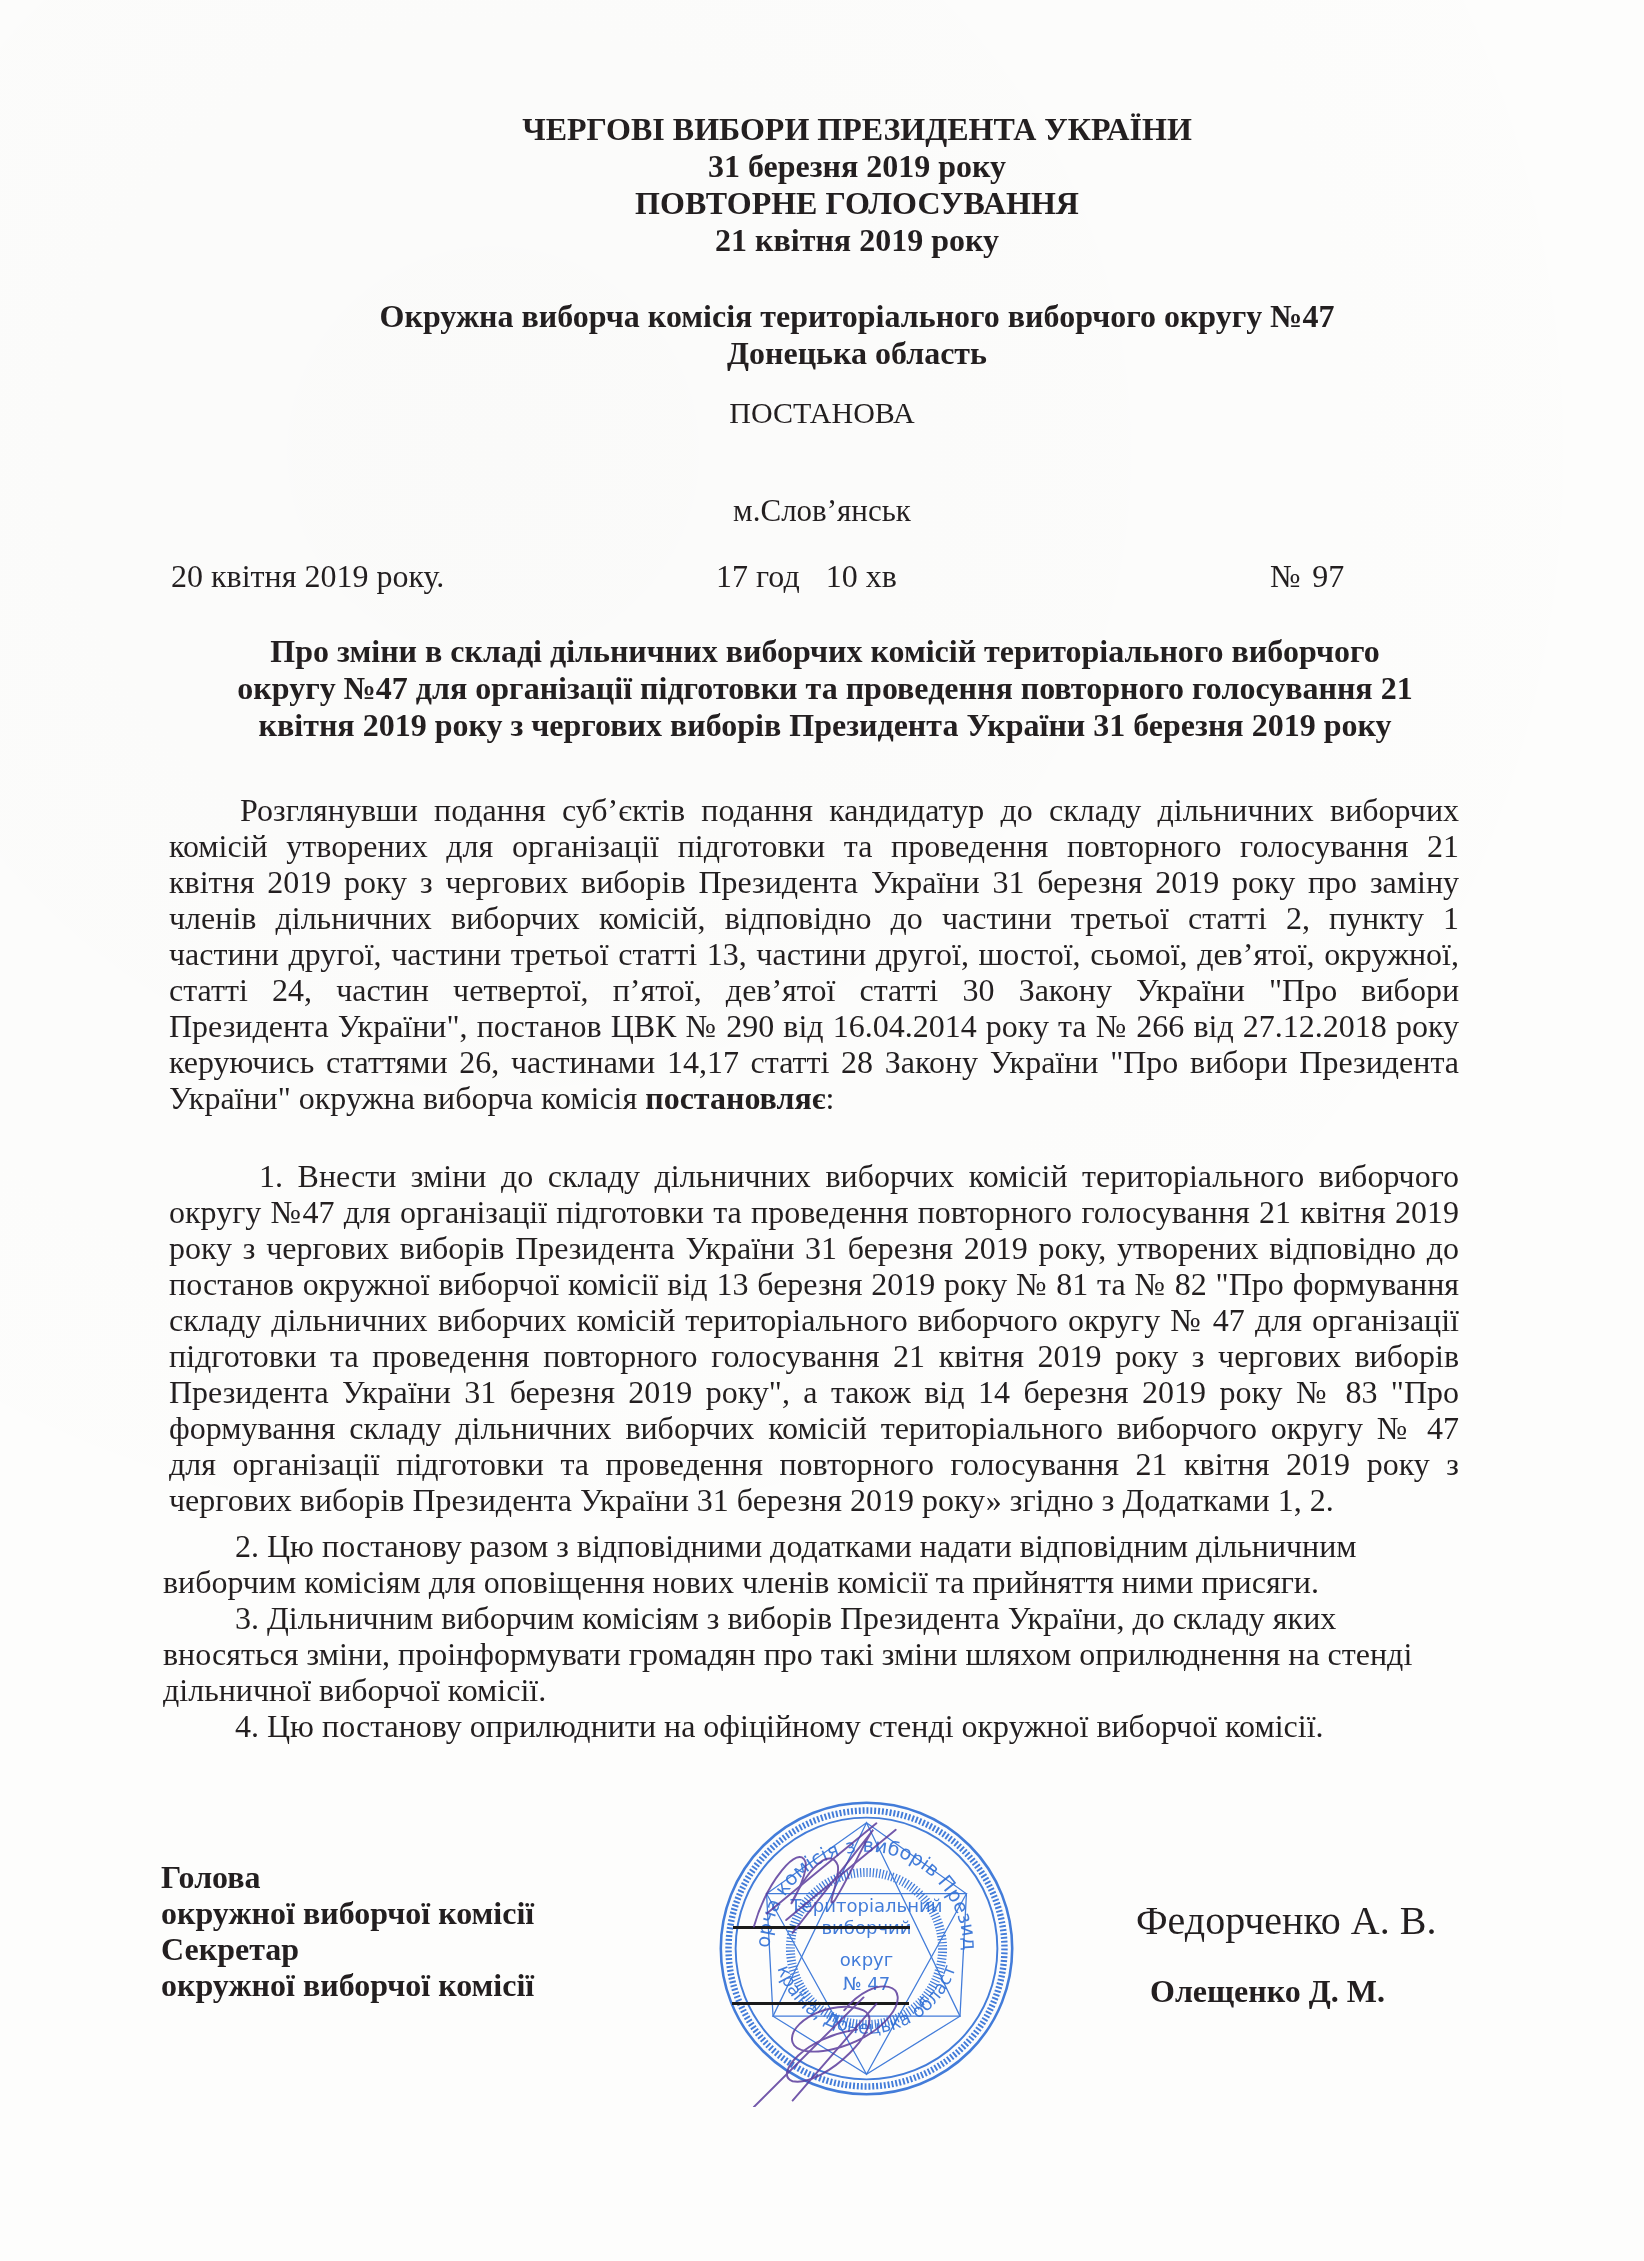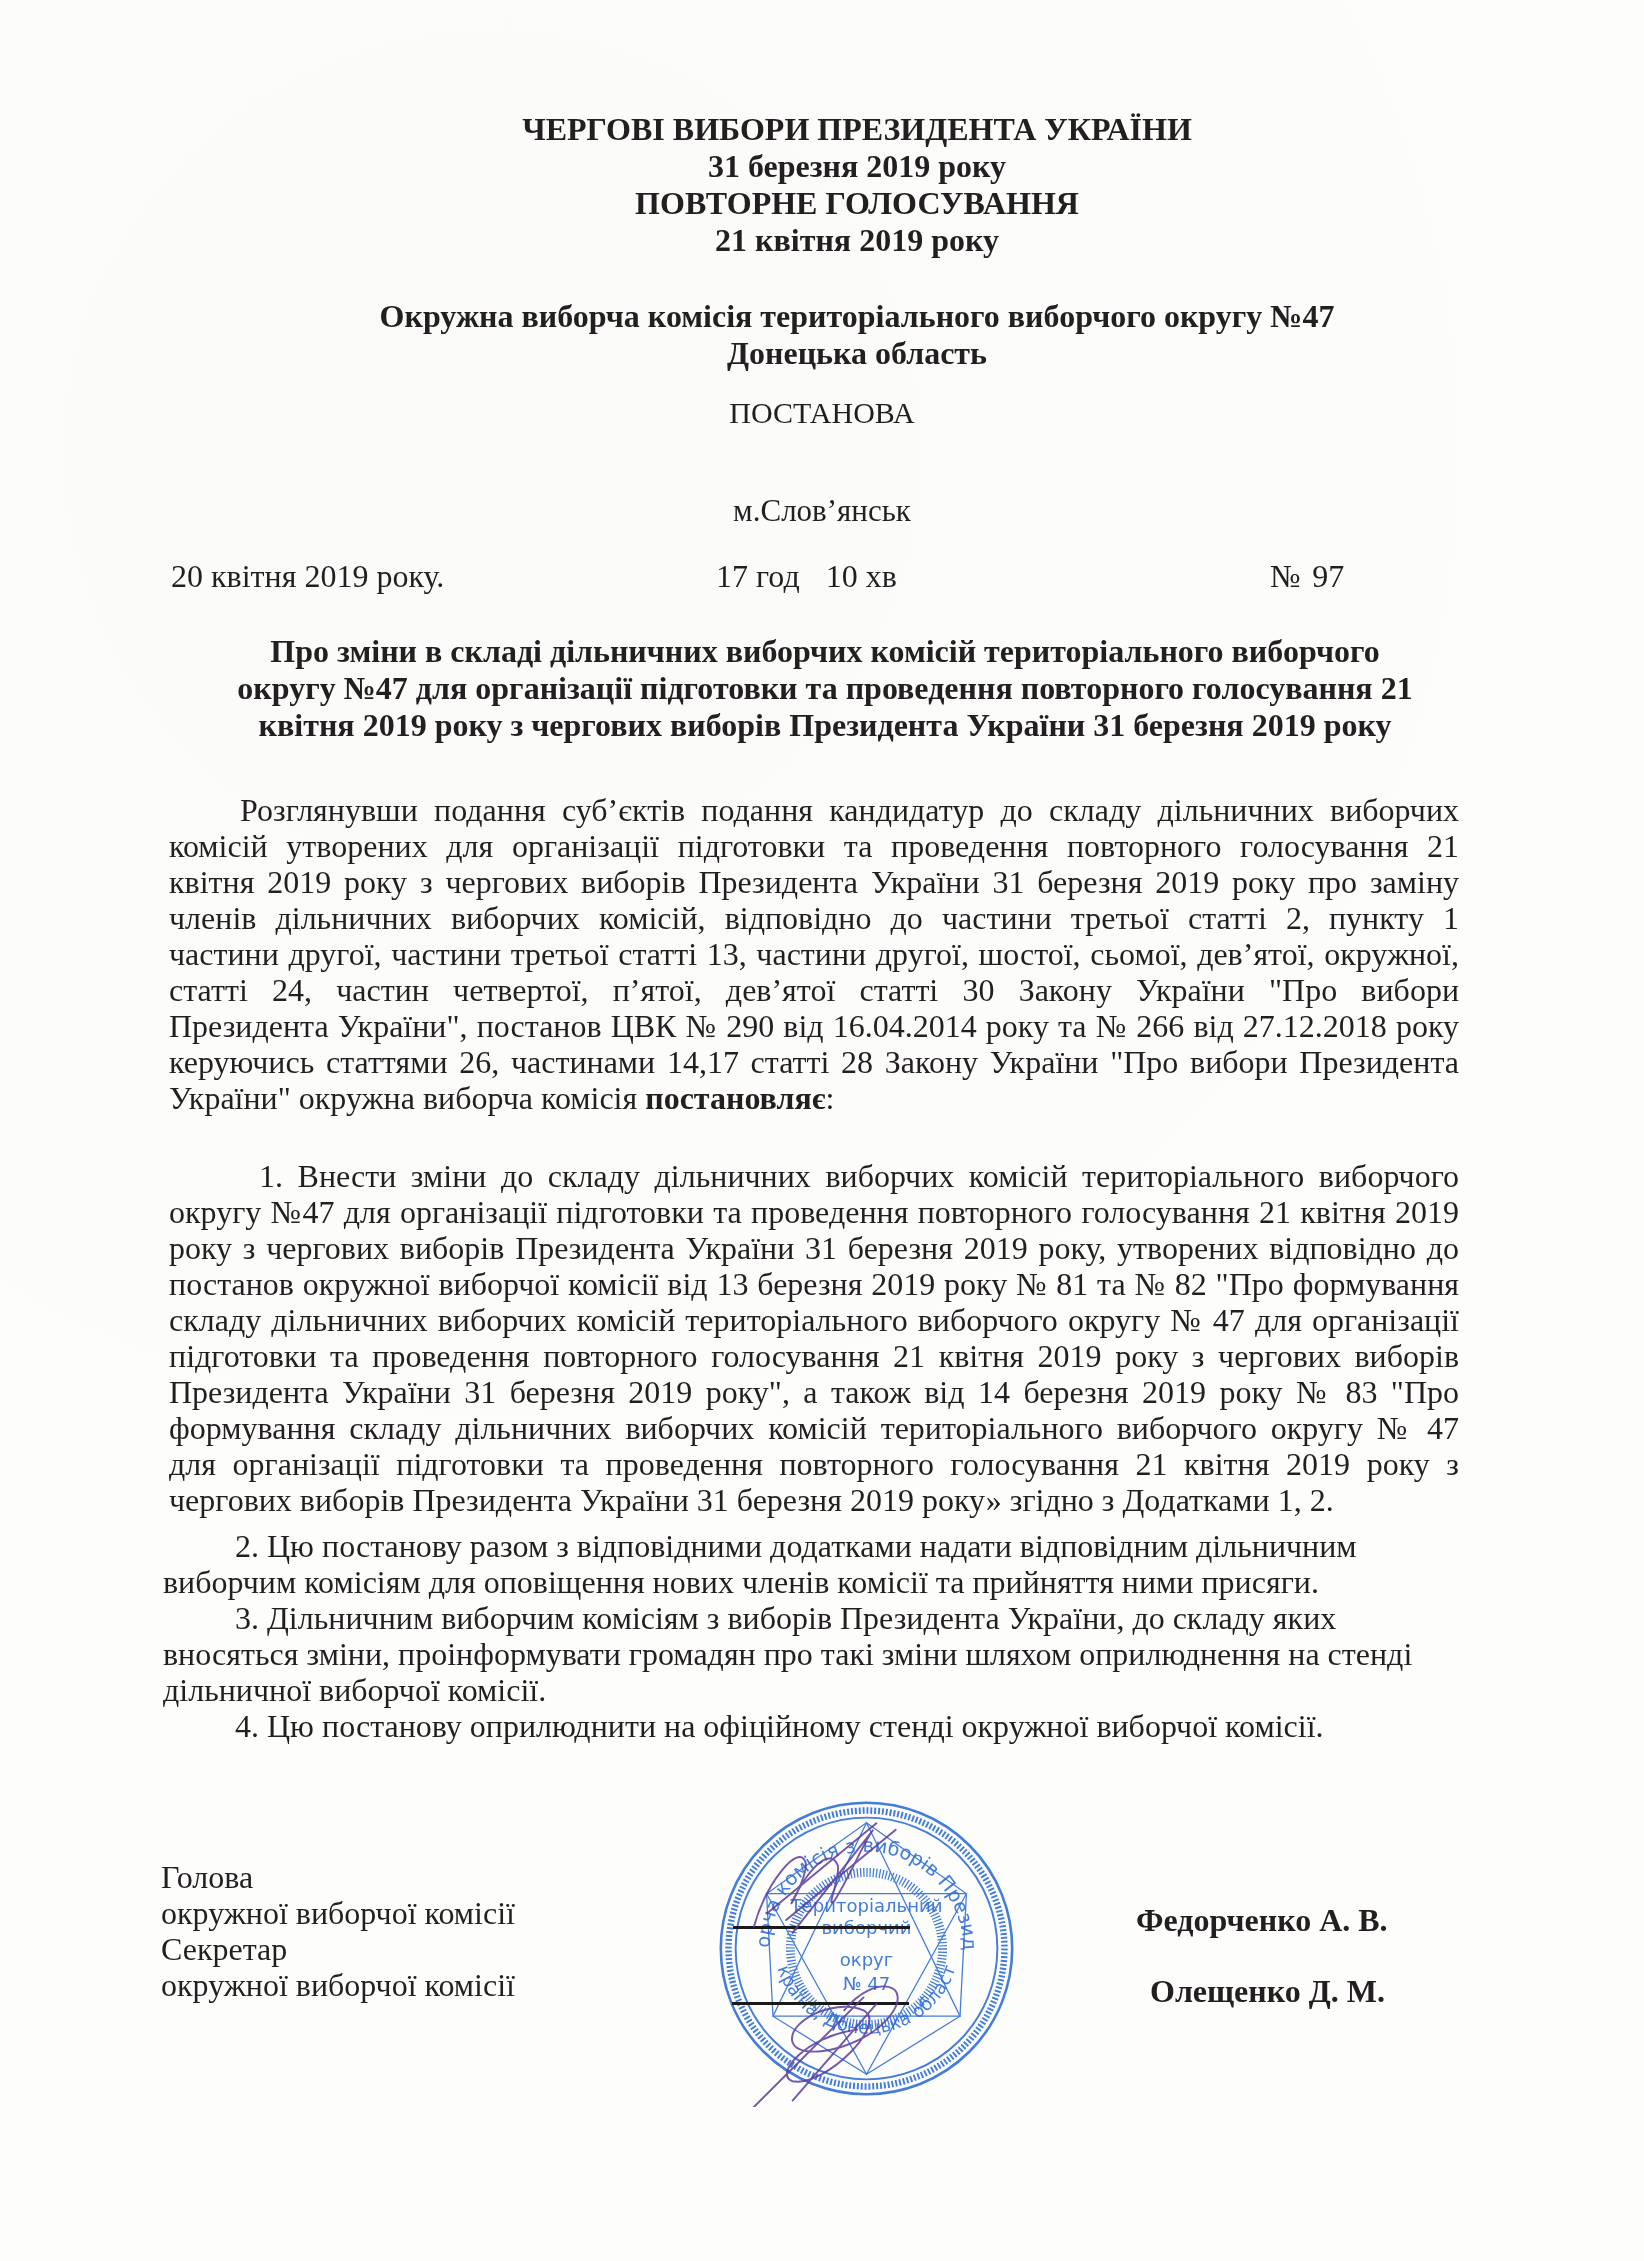--- a/index.html
+++ b/index.html
@@ -58,24 +58,24 @@
     position: absolute; left: 163px; top: 1528px; width: 1243px;
     font-size: 32px; line-height: 36px;
   }
   .items-rest .line { display: block; white-space: nowrap; }
   .items-rest .first { padding-left: 72px; }
 
   .bold { font-weight: bold; }
 
   .sig-left {
     position: absolute; left: 161px; top: 1859px;
-    font-weight: normal; font-size: 32px; line-height: 36px;
+    font-weight: bold; font-size: 32px; line-height: 36px;
   }
   .sig-left span { display: block; white-space: nowrap; }
-  .sig-name-1 { left: 1136px; top: 1902px; font-weight: bold; font-size: 32px; line-height: 37px; }
+  .sig-name-1 { left: 1136px; top: 1902px; font-weight: normal; font-size: 40px; line-height: 37px; }
   .sig-name-2 { left: 1150px; top: 1973px; font-weight: bold; font-size: 32px; line-height: 37px; }
 
   .sig-line { position: absolute; height: 2.6px; background: #1a1a1a; }
 
   .stamp { position: absolute; left: 715px; top: 1797px; width: 303px; height: 303px; }
   .signature { position: absolute; left: 728px; top: 1804px; width: 213px; height: 303px; }
 </style>
 </head>
 <body>
 

